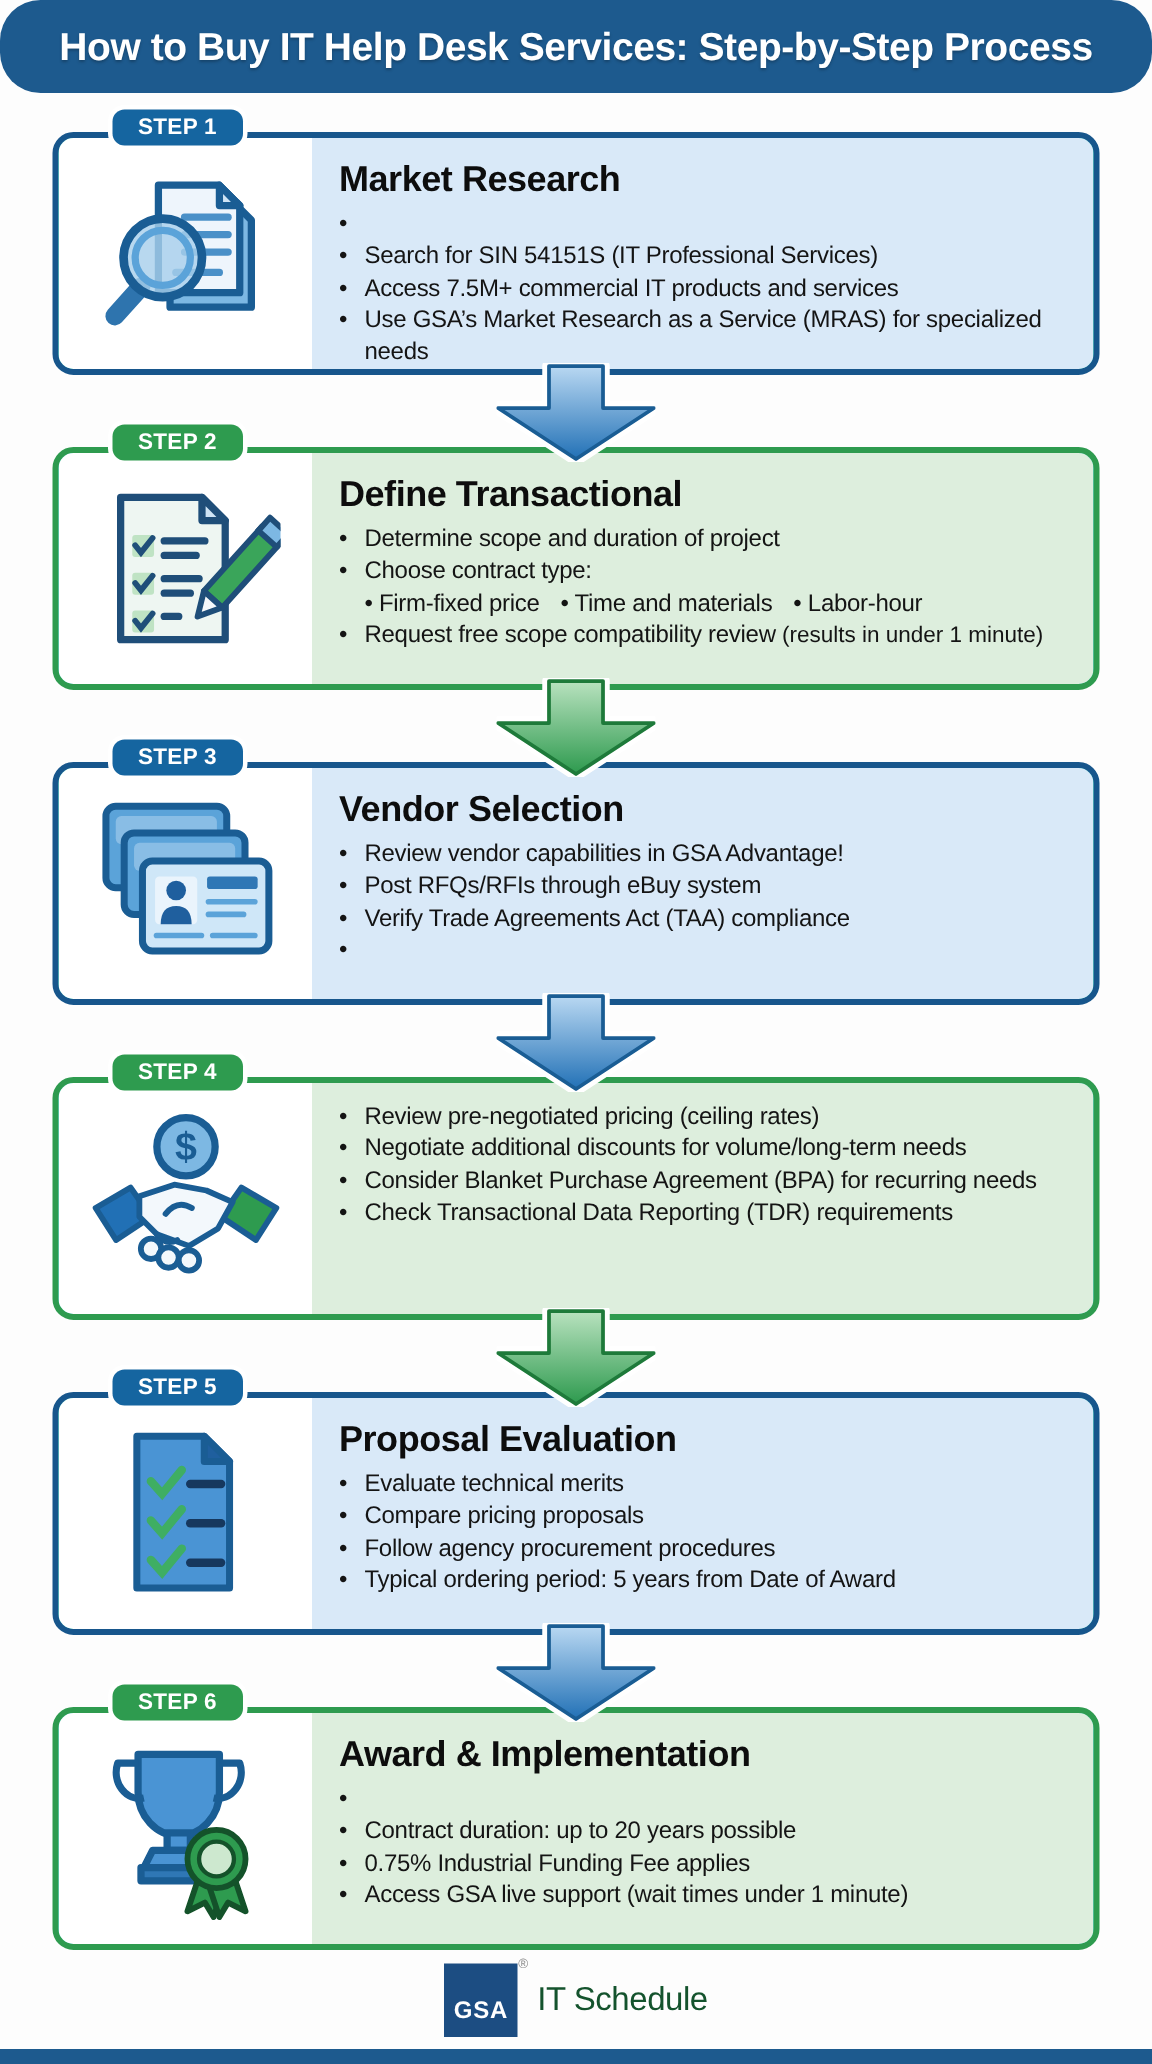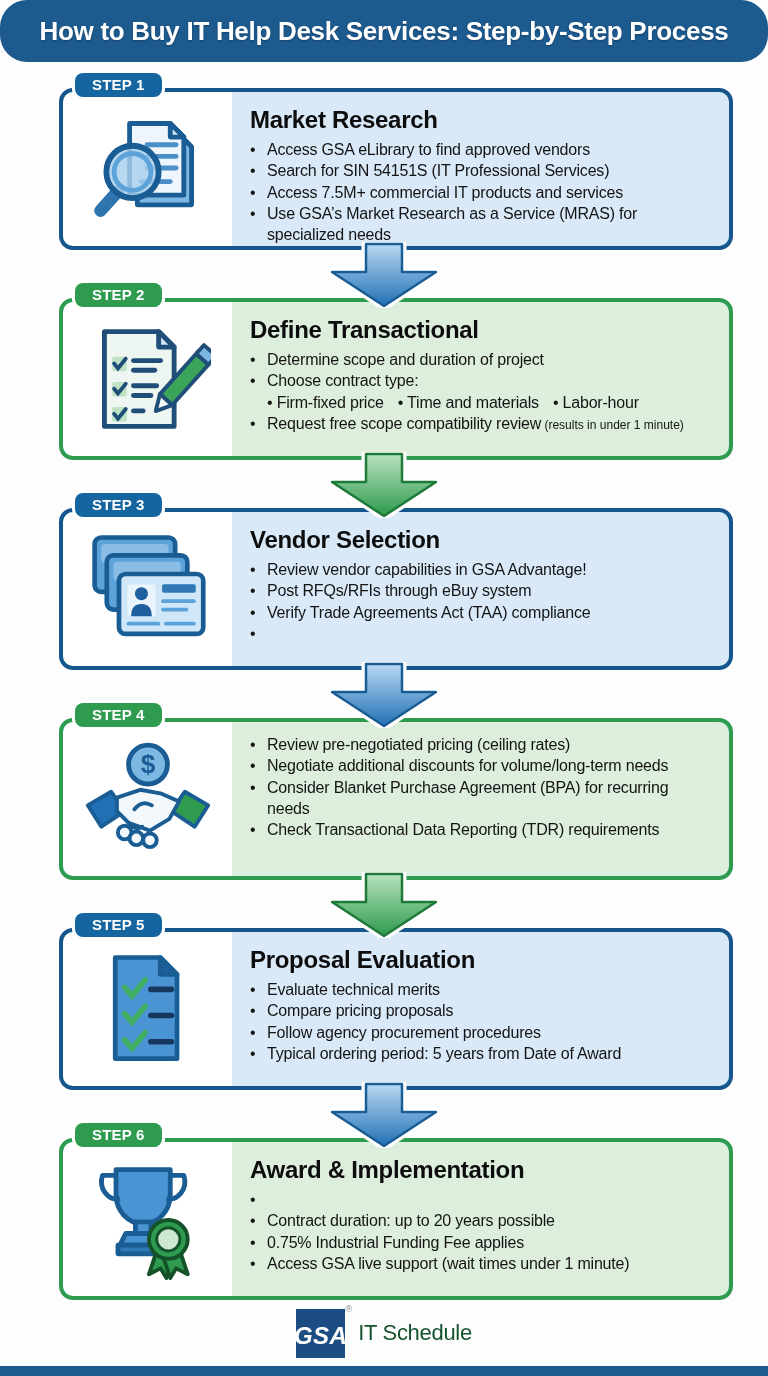--- a/index.html
+++ b/index.html
@@ -19,21 +19,21 @@
   }
   .header h1 {
     color:#fff; font-size:26px; font-weight:bold; letter-spacing:-0.3px;
     white-space:nowrap; text-shadow:0 1px 2px rgba(0,0,0,.25);
   }
   .steps { padding:26px 35px 0 35px; flex:0 0 auto; }
   .step { position:relative; height:162px; }
   .box {
     position:absolute; inset:0;
     border:4px solid; border-radius:14px;
-    display:flex; overflow:hidden; background:#14b8a6;margin-left:24px;
+    display:flex; overflow:hidden; background:#14b8a6;
   }
   .step.blue  .box { border-color:var(--blue-border); }
   .step.green .box { border-color:var(--green-border); }
   .icon-cell {
     width:169px; flex:0 0 auto; background:#fff;
     display:flex; align-items:center; justify-content:center;
   }
   .content-cell { flex:1 1 auto; padding:12px 14px 8px 18px; }
   .step.blue  .content-cell { background:var(--blue-bg); }
   .step.green .content-cell { background:var(--green-bg); }
@@ -42,43 +42,42 @@
     margin:2px 0 5px 0;
   }
   ul.bullets { list-style:none; }
   ul.bullets li {
     display:flex; font-size:16px; line-height:1.33; color:#141414;
     letter-spacing:-0.2px;
   }
   ul.bullets li .marker { width:17px; flex:0 0 auto; }
   ul.bullets li.options { padding-left:17px; }
   .opt { margin-right:14px; white-space:nowrap; }
-  .note { font-size:12px; letter-spacing:0; }
+  .note { font-size:15px; letter-spacing:0; }
   .badge {
     position:absolute; top:-15px; left:40px; z-index:4;
     color:#fff; font-weight:bold; font-size:15px; letter-spacing:0.2px;
     padding:3px 17px 4px 17px; border-radius:8px;
     box-shadow:0 0 0 3px #fff;
   }
   .step.blue  .badge { background:var(--blue-badge); }
   .step.green .badge { background:var(--green-badge); }
   .arrow-zone { position:relative; height:48px; }
   .arrow-zone svg { position:absolute; top:-8px; left:50%; margin-left:-53px; z-index:3; }
   .footer {
     flex:1 1 auto; display:flex; align-items:center; justify-content:center;
     gap:13px;
   }
   .gsa-square {
     width:49px; height:49px; background:var(--gsa-bg,#1c4d82);
     position:relative; display:flex; align-items:flex-end; justify-content:center;
   }
   .gsa-square .gsa-txt {
-    color:#fff; font-weight:bold; font-size:24px; letter-spacing:0.5px;
+    color:#fff; font-weight:bold; font-size:16px; letter-spacing:0.5px;
     padding-bottom:8px;
-    font-style:italic;
   }
   .gsa-square .reg { position:absolute; top:-5px; right:-7px; font-size:9px; color:#8a8a8a; }
   .footer .product { font-size:22px; color:#14532d; letter-spacing:-0.3px; }
   .bottombar { height:10px; background:var(--header-bg,#1d5a8e); flex:0 0 auto; }
   .icon svg { display:block; }
 </style>
 </head>
 <body style="--header-bg: #1d5a8e; --blue-badge: #1565a0; --blue-border: #17568c; --blue-bg: #d9e9f8; --green-badge: #2e9b4f; --green-border: #2e9b4f; --green-bg: #ddeedd; --gsa-bg: #1c4d82;">
 
 <svg width="0" height="0" style="position:absolute">
@@ -119,21 +118,20 @@
   <circle cx="47" cy="66" r="27" fill="#a8cfec" fill-opacity="0.82" stroke="#1a5d94" stroke-width="6"></circle>
   <circle cx="47" cy="66" r="19" fill="none" stroke="#5ba3d9" stroke-width="5"></circle>
             </svg>
           </span>
         </div>
         <div class="content-cell">
           <h2>Market Research</h2>
           <ul class="bullets">
             <li>
               <span class="marker">•</span>
-              <span>Access GSA eLibrary to find approved vendors</span>
             </li>
             <li>
               <span class="marker">•</span>
               <span>Search for SIN 54151S (IT Professional Services)</span>
             </li>
             <li>
               <span class="marker">•</span>
               <span>Access 7.5M+ commercial IT products and services</span>
             </li>
             <li>

